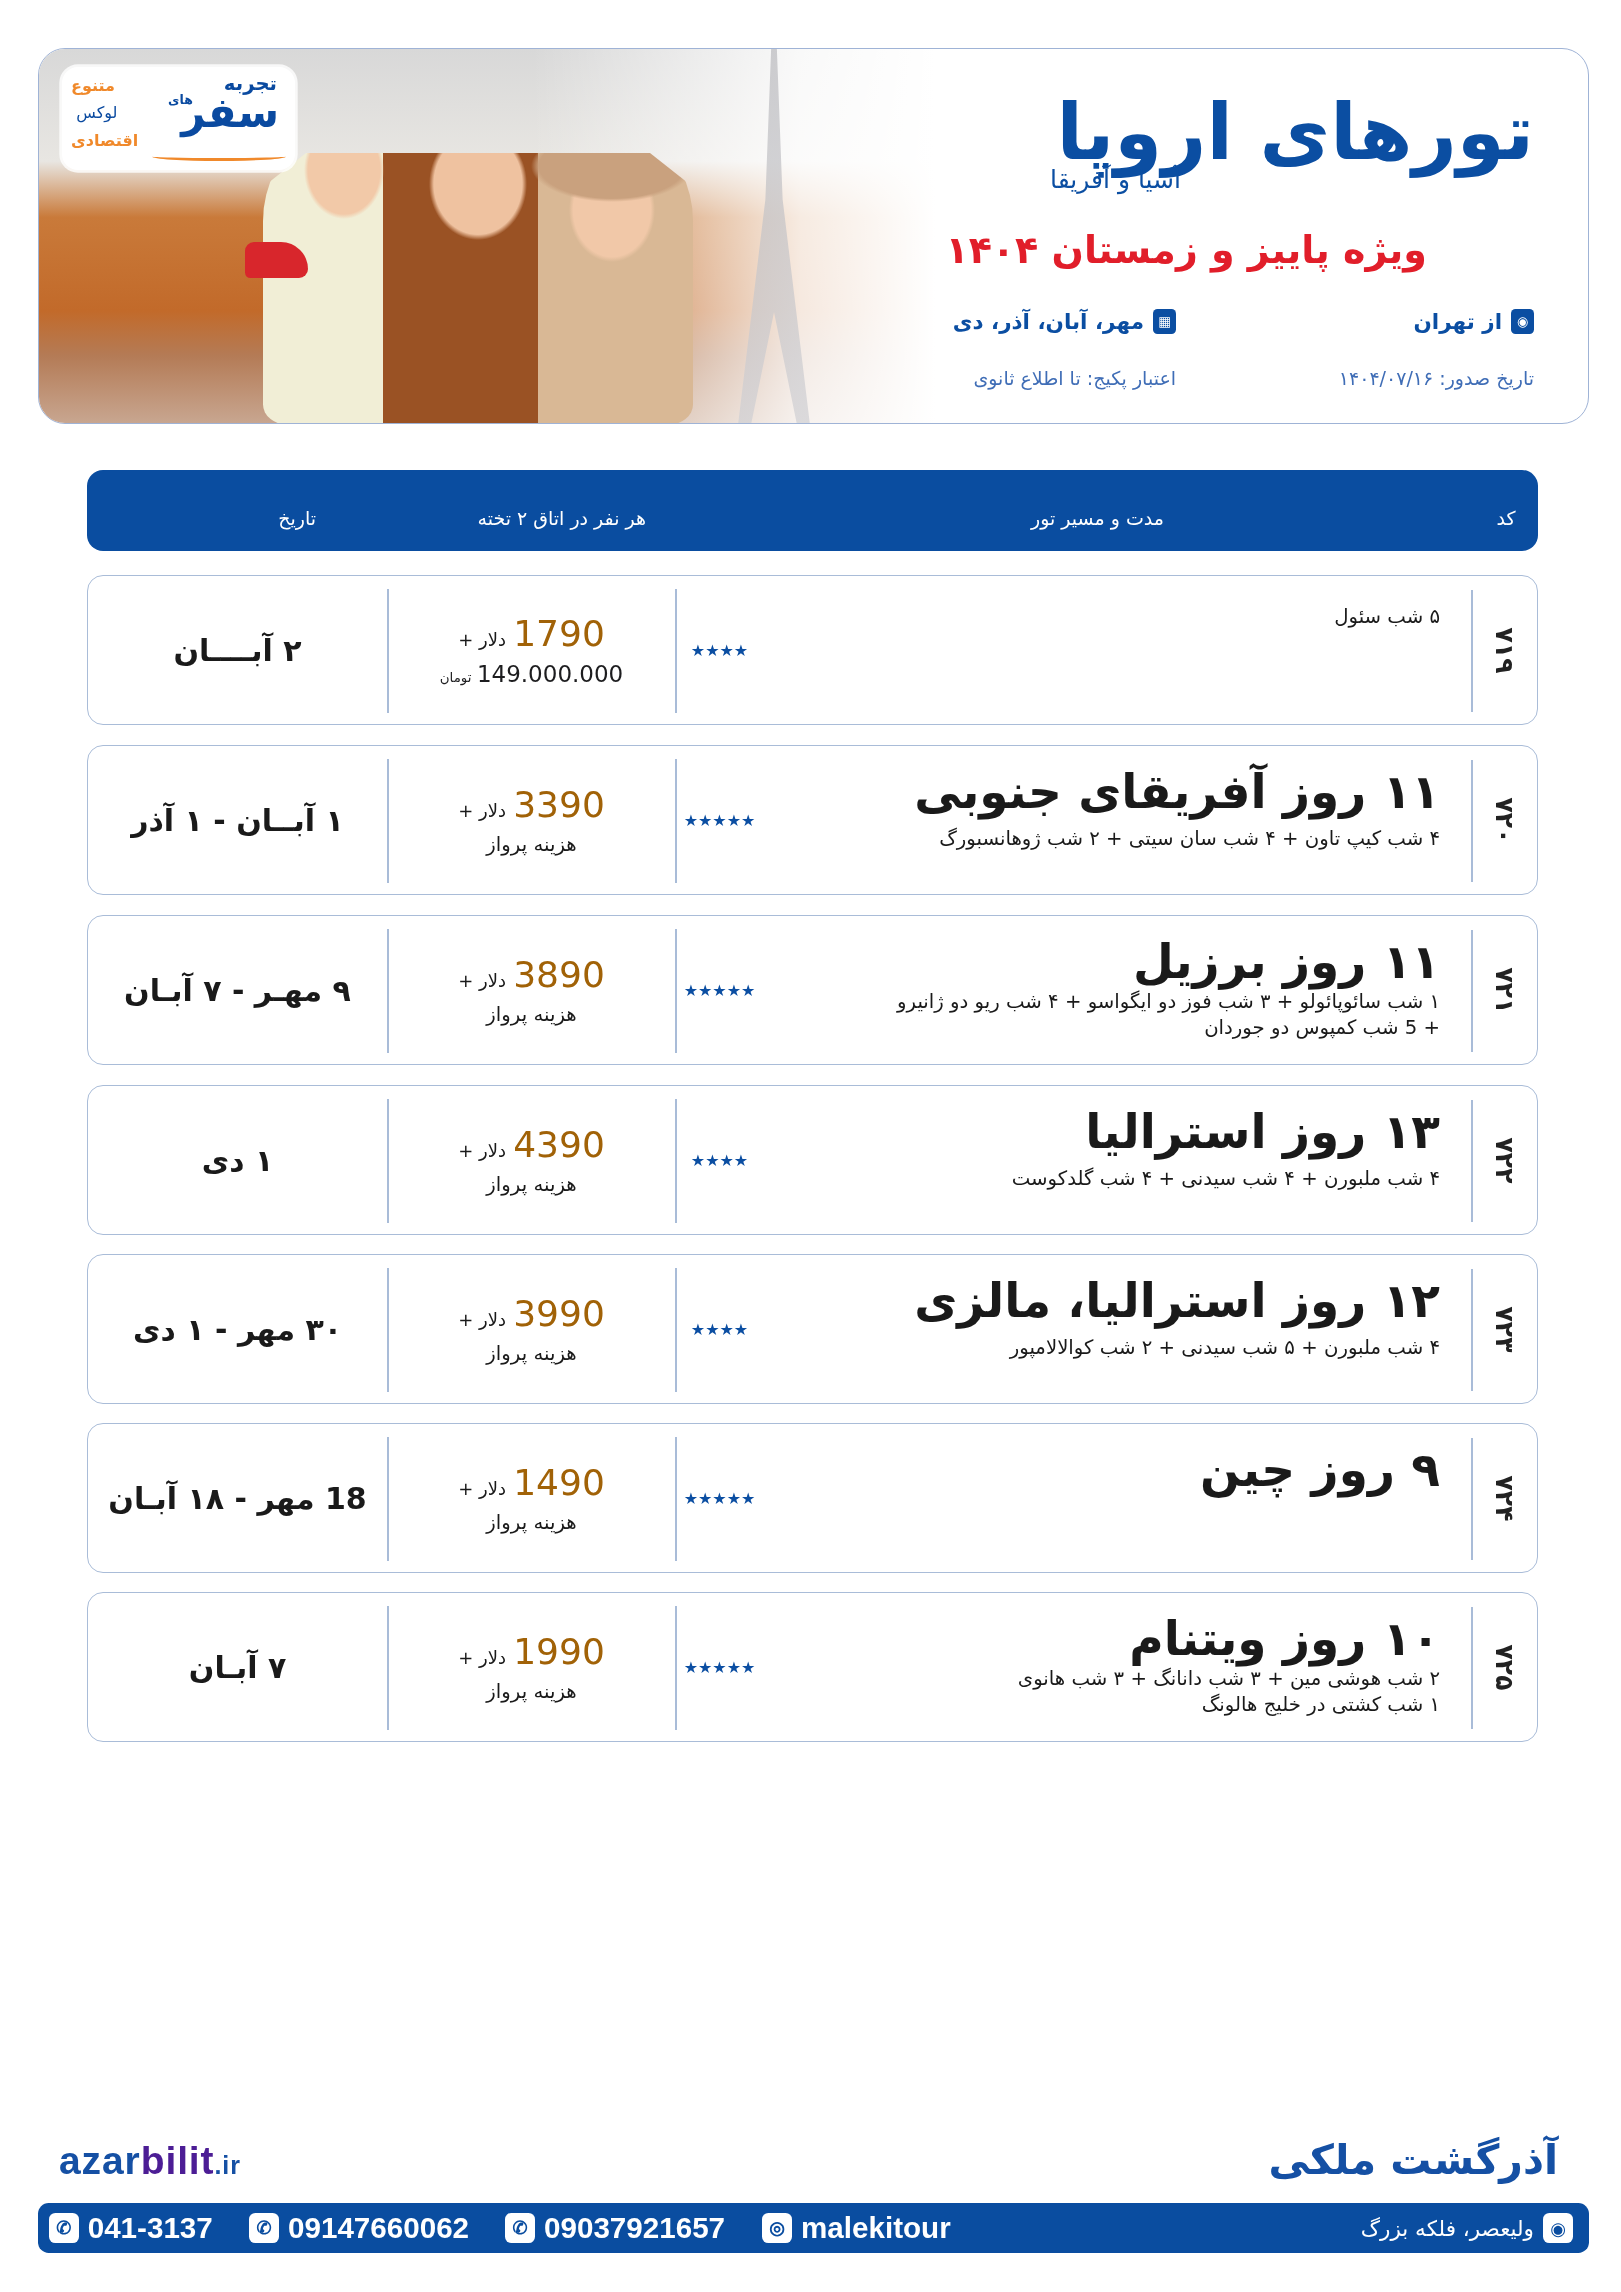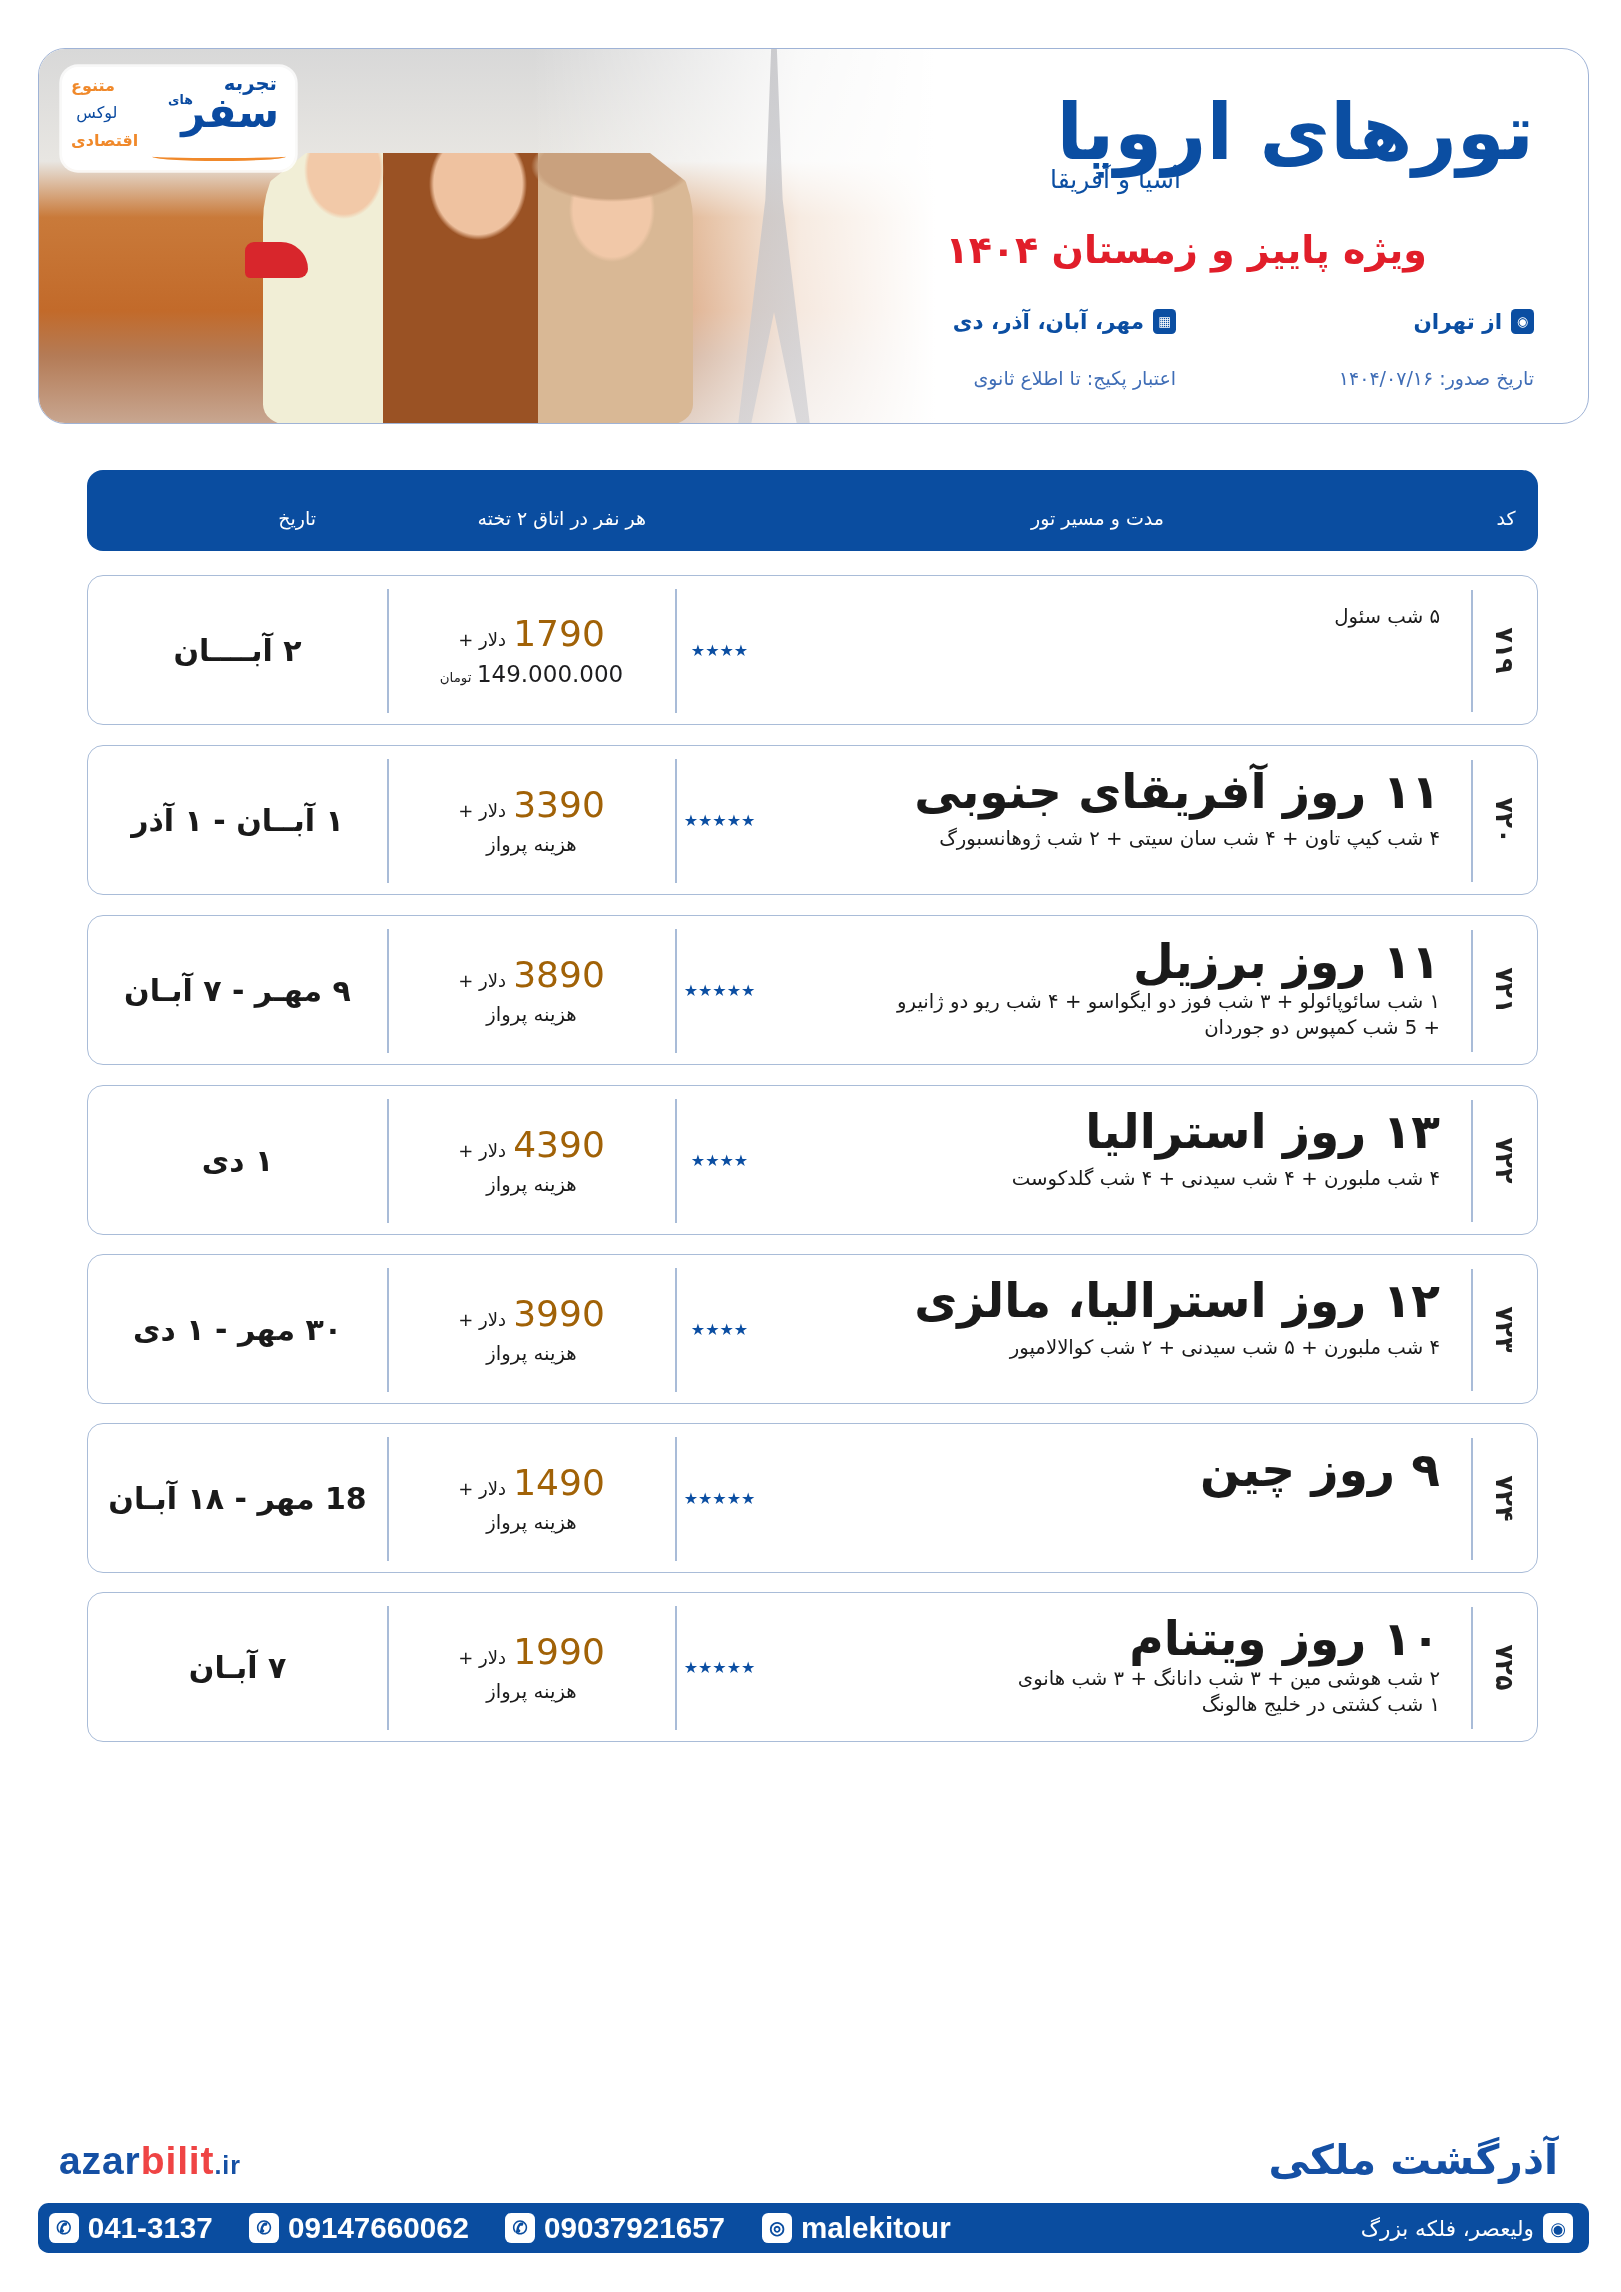--- a/index.html
+++ b/index.html
@@ -120,21 +120,21 @@
     position: absolute; right: 1150px; top: 0; width: 299px; height: 100%;
     display: flex; align-items: center; justify-content: center;
     font-size: 30px; font-weight: bold; color: #1a1a1a;
   }
 
   
   .footer-brand-left {
     position: absolute; left: 59px; top: 2139px; font-family: "Liberation Sans", sans-serif;
     font-size: 39px; font-weight: bold; color: #1550a4; letter-spacing: 0.9px;
   }
-  .footer-brand-left .accent { color: #ef4444; }
+  .footer-brand-left .accent { color: #4c1d95; }
   .footer-brand-left .tld { font-size: 25px; color: #1550a4; }
   .footer-brand-right {
     position: absolute; right: 63px; top: 2136px; font-size: 41px; font-weight: bold; color: #1550a4; direction: rtl;
   }
   .contact-bar {
     position: absolute; left: 38px; top: 2203px; width: 1551px; height: 50px;
     background: #0a4da0; border-radius: 10.7px; color: #fff;
   }
   .contact-item { position: absolute; top: 0; height: 50px; display: flex; align-items: center; gap: 9px;
     font-family: "Liberation Sans", sans-serif; font-size: 29.6px; font-weight: bold; }

